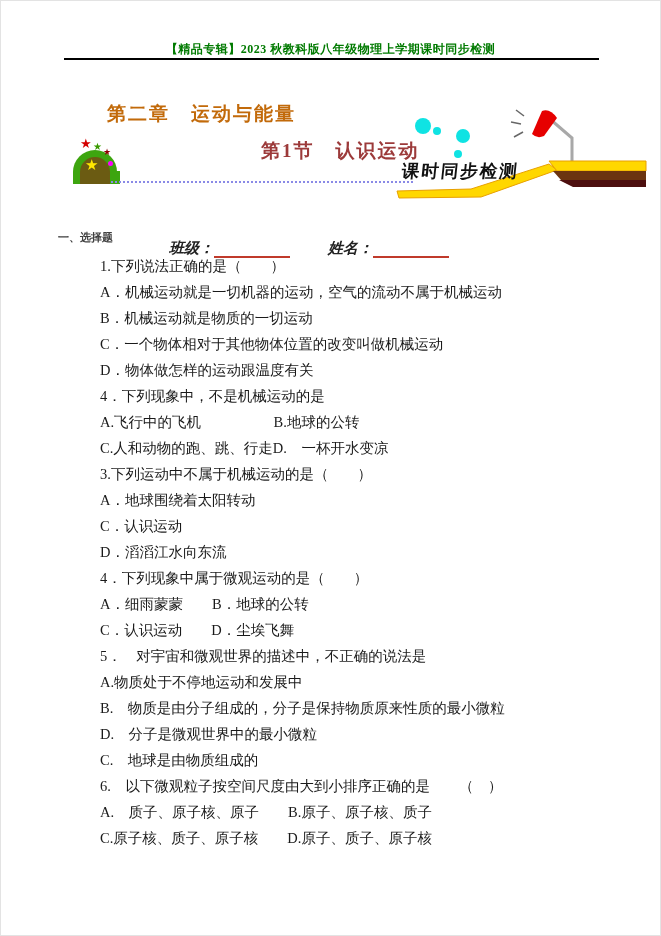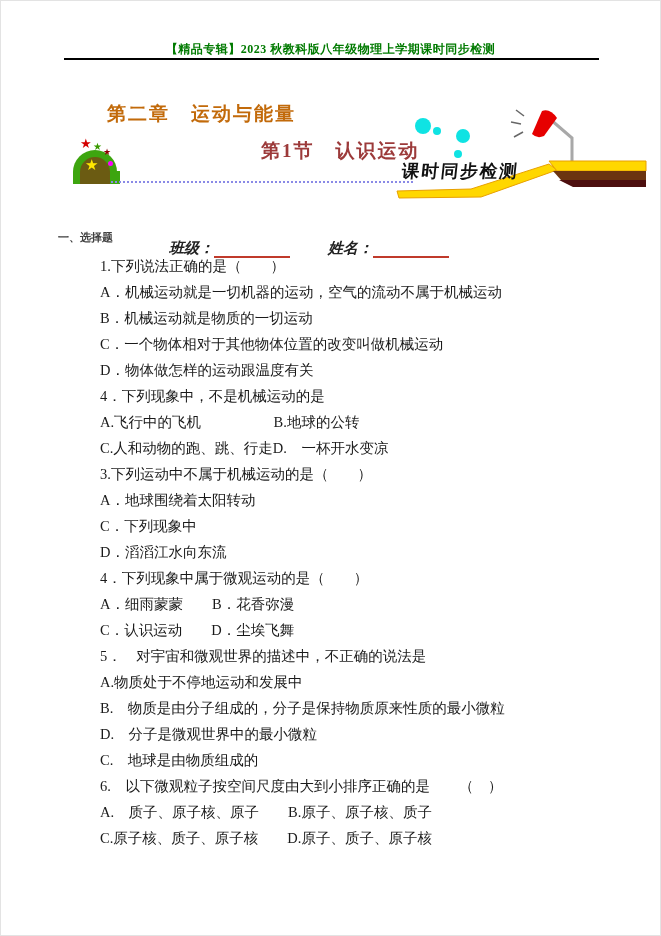--- a/index.html
+++ b/index.html
@@ -144,24 +144,24 @@
     <div class="line">1.下列说法正确的是（　　）</div>
     <div class="line">A．机械运动就是一切机器的运动，空气的流动不属于机械运动</div>
     <div class="line">B．机械运动就是物质的一切运动</div>
     <div class="line">C．一个物体相对于其他物体位置的改变叫做机械运动</div>
     <div class="line">D．物体做怎样的运动跟温度有关</div>
     <div class="line">4．下列现象中，不是机械运动的是</div>
     <div class="line">A.飞行中的飞机　　　　　B.地球的公转</div>
     <div class="line">C.人和动物的跑、跳、行走D.　一杯开水变凉</div>
     <div class="line">3.下列运动中不属于机械运动的是（　　）</div>
     <div class="line">A．地球围绕着太阳转动</div>
-    <div class="line">C．下列现象中</div>
+    <div class="line">C．认识运动</div>
     <div class="line">D．滔滔江水向东流</div>
     <div class="line">4．下列现象中属于微观运动的是（　　）</div>
-    <div class="line">A．细雨蒙蒙　　B．花香弥漫</div>
+    <div class="line">A．细雨蒙蒙　　B．地球的公转</div>
     <div class="line">C．认识运动　　D．尘埃飞舞</div>
     <div class="line">5．　对宇宙和微观世界的描述中，不正确的说法是</div>
     <div class="line">A.物质处于不停地运动和发展中</div>
     <div class="line">B.　物质是由分子组成的，分子是保持物质原来性质的最小微粒</div>
     <div class="line">D.　分子是微观世界中的最小微粒</div>
     <div class="line">C.　地球是由物质组成的</div>
     <div class="line">6.　以下微观粒子按空间尺度由大到小排序正确的是　　（　）</div>
     <div class="line">A.　质子、原子核、原子　　B.原子、原子核、质子</div>
     <div class="line">C.原子核、质子、原子核　　D.原子、质子、原子核</div>
   </div>

